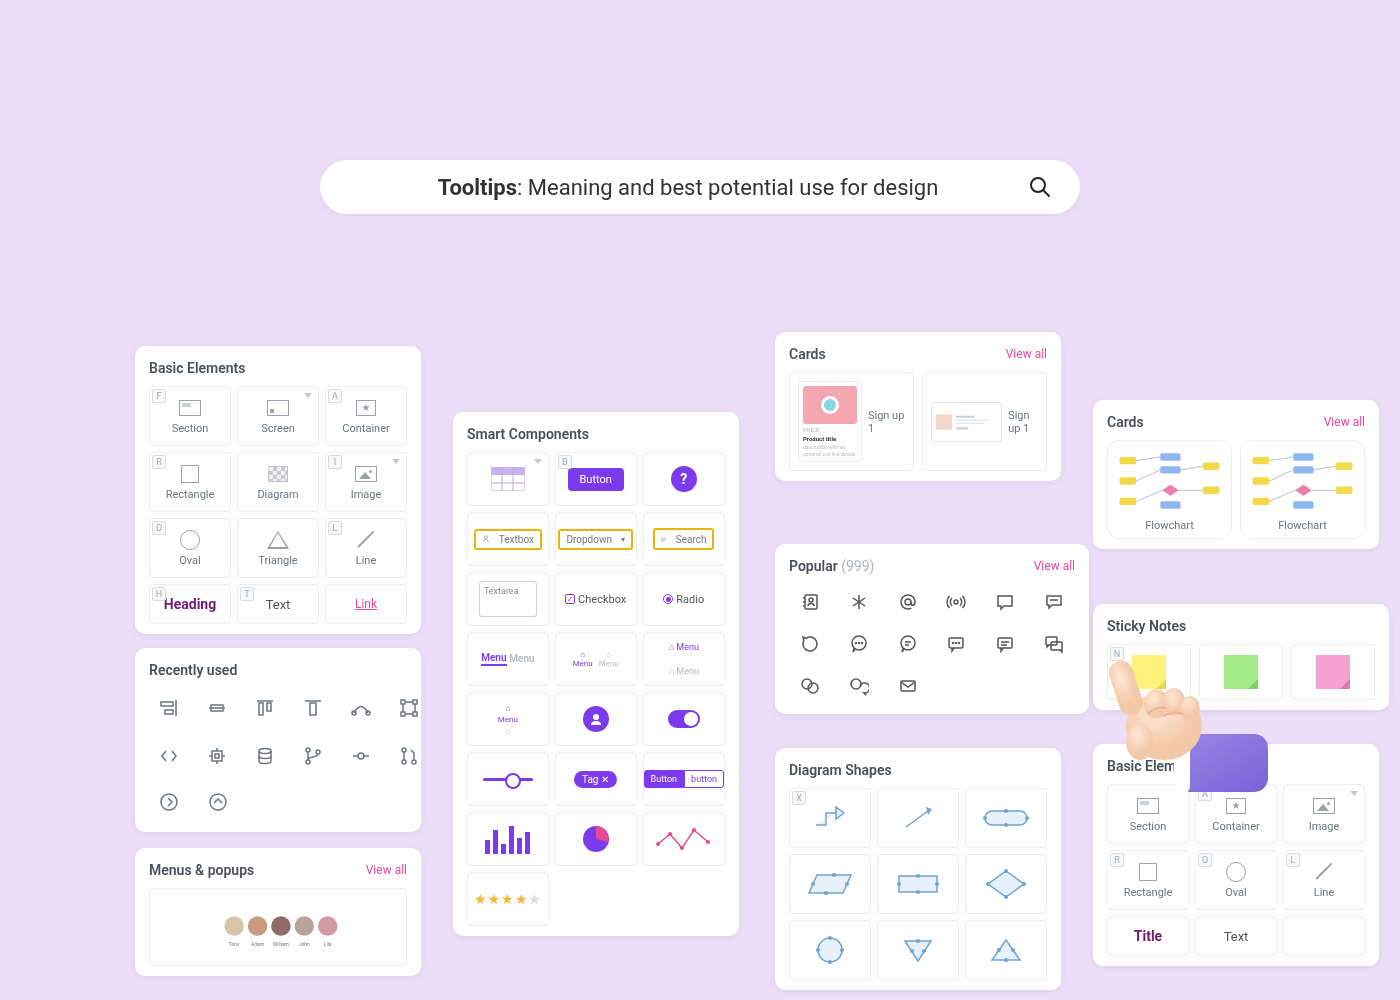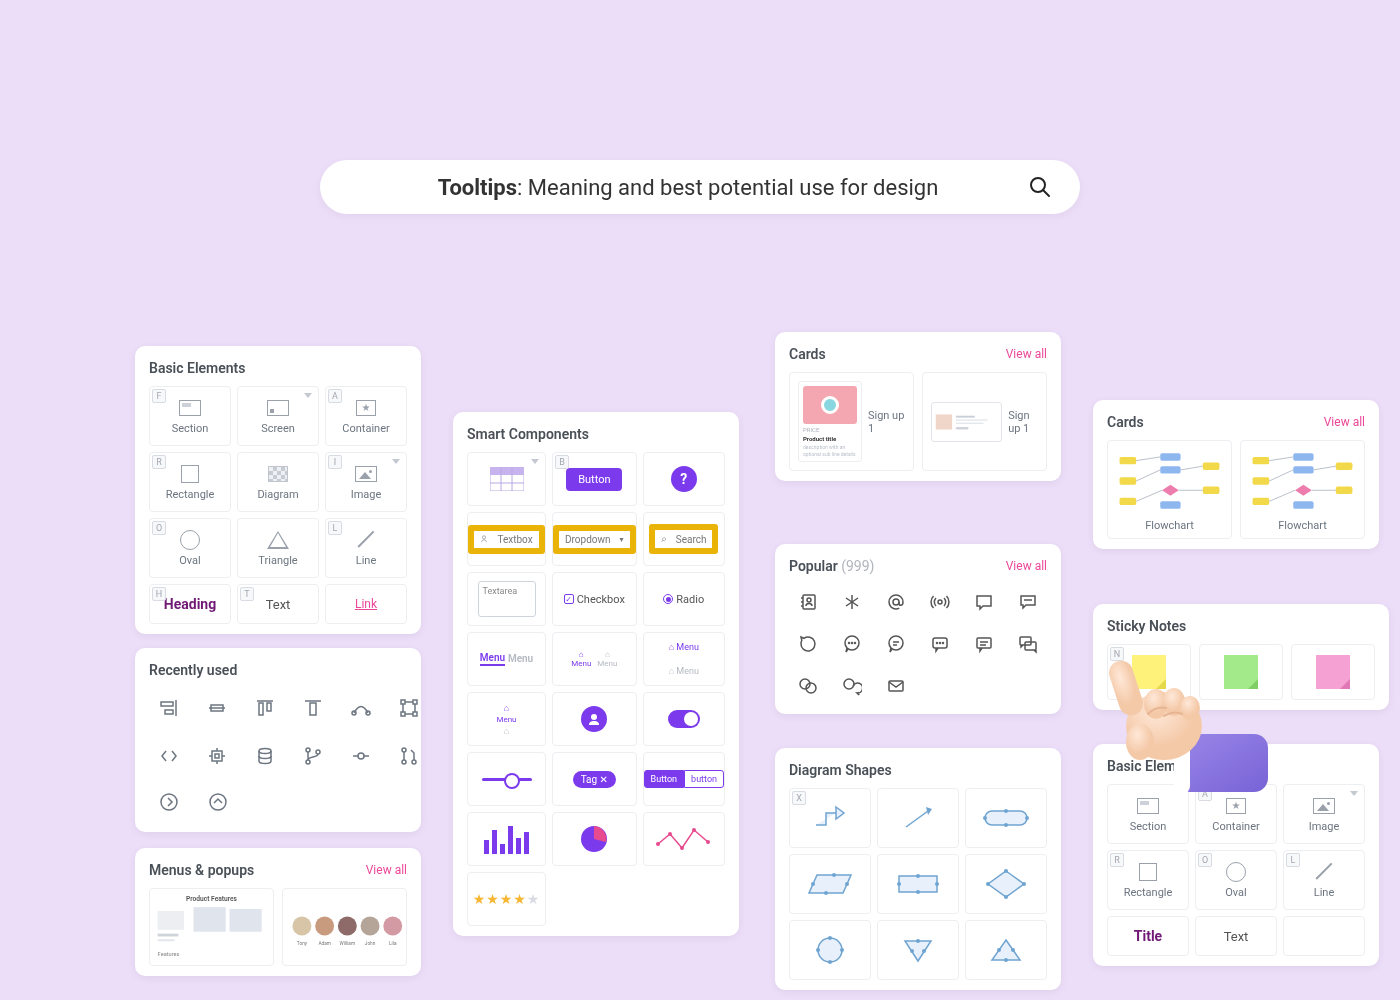--- a/index.html
+++ b/index.html
@@ -115,21 +115,21 @@
   #p-menus { top:848px; left:94px; width:286px; }
   .thumb-row { display:flex; gap:8px; }
   .thumb-card { flex:1; height:78px; border:1px solid #eceef1; border-radius:4px; overflow:hidden; display:flex; align-items:center; justify-content:center; font-size:9px; color:#888;}
 
   
   #p-smart { top:412px; left:412px; width:286px; }
   .sc-grid { display:grid; grid-template-columns:repeat(3,1fr); gap:6px; }
   .sc-cell { height:54px; border:1px solid #eceef1; border-radius:4px; display:flex; align-items:center; justify-content:center; font-size:11px; color:#555; position:relative; }
   .purple-btn { background:#7c3aed; color:#fff; padding:5px 12px; border-radius:4px; font-size:11px; }
   .qmark{width:26px;height:26px;border-radius:50%;background:#7c3aed;color:#fff;display:flex;align-items:center;justify-content:center;font-size:14px;font-weight:700;}
-  .pill-input{border:6px solid #eab308;border-radius:3px;padding:3px 6px;font-size:10px;color:#777;display:flex;align-items:center;gap:9px;}
+  .pill-input{border:2px solid #eab308;border-radius:3px;padding:3px 6px;font-size:10px;color:#777;display:flex;align-items:center;gap:9px;}
   .check{width:10px;height:10px;border:1px solid #7c3aed;border-radius:2px;display:inline-flex;align-items:center;justify-content:center;color:#7c3aed;font-size:8px;margin-right:3px;}
   .radio{width:10px;height:10px;border:1px solid #7c3aed;border-radius:50%;display:inline-flex;align-items:center;justify-content:center;margin-right:3px;}
   .radio::after{content:'';width:5px;height:5px;border-radius:50%;background:#7c3aed;}
   .menu-tag{color:#7c3aed;font-size:10px;font-weight:600;border-bottom:2px solid #7c3aed;padding-bottom:1px;}
   .menu-tag.dim{color:#b4b9c2;border:none;}
   .avatar-circ{width:26px;height:26px;border-radius:50%;background:#7c3aed;display:flex;align-items:center;justify-content:center;}
   .toggle{width:32px;height:18px;border-radius:9px;background:#7c3aed;position:relative;}
   .toggle::after{content:'';position:absolute;right:2px;top:2px;width:14px;height:14px;border-radius:50%;background:#fff;}
   .slider-track{width:50px;height:3px;background:#7c3aed;position:relative;border-radius:2px;}
   .slider-track::after{content:'';position:absolute;left:22px;top:-5px;width:12px;height:12px;border-radius:50%;background:#fff;border:2px solid #7c3aed;}
@@ -143,34 +143,34 @@
 
   
   #p-cards1 { top:332px; left:734px; width:286px; }
   .card-row{display:flex;gap:8px;}
   .card-half{flex:1;border:1px solid #eceef1;border-radius:4px;padding:8px;display:flex;align-items:center;gap:6px;}
   .card-preview{width:80px;height:56px;background:#f4a7b1;border-radius:3px;position:relative;overflow:hidden;}
   .card-preview.wide{width:100%;height:40px;background:#fff;border:1px solid #e1e4ea;}
   .card-lbl{font-size:11px;color:#6c7580;}
 
   
-  #p-popular { top:544px; left:734px; width:286px; }
+  #p-popular { top:544px; left:734px; width:314px; }
   .pop-grid{display:grid;grid-template-columns:repeat(6,1fr);gap:6px;}
   .pop-ico{height:36px;display:flex;align-items:center;justify-content:center;color:#555;}
 
   
   #p-diagram { top:748px; left:734px; width:286px; }
   .ds-grid{display:grid;grid-template-columns:repeat(3,1fr);gap:6px;}
   .ds-cell{height:60px;border:1px solid #eceef1;border-radius:4px;display:flex;align-items:center;justify-content:center;position:relative;}
   .ds-shape{stroke:#6fa4d1;stroke-width:1.5;fill:#e8f1fb;}
   .ds-handle{fill:#6fa4d1;}
 
   
   #p-cards2 { top:400px; left:1052px; width:286px; }
-  .flow-thumb{flex:1;border:1px solid #eceef1;border-radius:4px;padding:6px;display:flex;flex-direction:column;align-items:center;gap:4px;}
+  .flow-thumb{flex:1;border:1px solid #eceef1;border-radius:12px;padding:6px;display:flex;flex-direction:column;align-items:center;gap:4px;}
   .flow-img{width:100%;height:68px;}
 
   
   #p-sticky { top:604px; left:1052px; width:296px; }
   .sticky-row{display:flex;gap:8px;}
   .sticky-cell{flex:1;height:56px;border:1px solid #eceef1;border-radius:4px;display:flex;align-items:center;justify-content:center;position:relative;}
   .sticky{width:34px;height:34px;position:relative;}
   .sticky::after{content:'';position:absolute;right:0;bottom:0;width:0;height:0;border-style:solid;border-width:0 0 10px 10px;}
   .sticky.y{background:#fff27a;} .sticky.y::after{border-color:transparent transparent #e5d84a transparent;}
   .sticky.g{background:#a3eb8a;} .sticky.g::after{border-color:transparent transparent #7fcf65 transparent;}
@@ -384,31 +384,20 @@
       </div>
   </div>
 </div>
 
 <div id="p-menus" class="panel">
   <div class="panel-title">
       <span>Menus &amp; popups</span>
       <span class="view-all">View all</span>
     </div>
   <div class="thumb-row">
-    <div class="thumb-card">
-      <svg width="100%" height="100%" viewBox="0 0 130 78">
-          <text x="65" y="12" text-anchor="middle" font-size="7" fill="#555" font-weight="600" _="Product Features">Product Features</text>
-          <rect x="8" y="22" width="28" height="20" fill="#eceef1"></rect>
-          <rect x="8" y="46" width="22" height="3" fill="#cfd4db"></rect>
-          <rect x="8" y="52" width="18" height="2" fill="#e1e4ea"></rect>
-          <rect x="46" y="18" width="34" height="26" fill="#dfe4ed"></rect>
-          <rect x="84" y="20" width="34" height="24" fill="#dfe4ed"></rect>
-          <text x="8" y="70" font-size="6" fill="#888">Features</text>
-        </svg>
-    </div>
     <div class="thumb-card">
       <svg width="100%" height="100%" viewBox="0 0 130 78">
           <circle cx="20" cy="38" r="10" fill="#d8c5a7"></circle>
           <circle cx="44" cy="38" r="10" fill="#c99b7e"></circle>
           <circle cx="68" cy="38" r="10" fill="#8e6b68"></circle>
           <circle cx="92" cy="38" r="10" fill="#b5a498"></circle>
           <circle cx="116" cy="38" r="10" fill="#d49aa3"></circle>
           <text x="20" y="58" text-anchor="middle" font-size="5" fill="#777">Tony</text>
           <text x="44" y="58" text-anchor="middle" font-size="5" fill="#777">Adam</text>
           <text x="68" y="58" text-anchor="middle" font-size="5" fill="#777">William</text>

